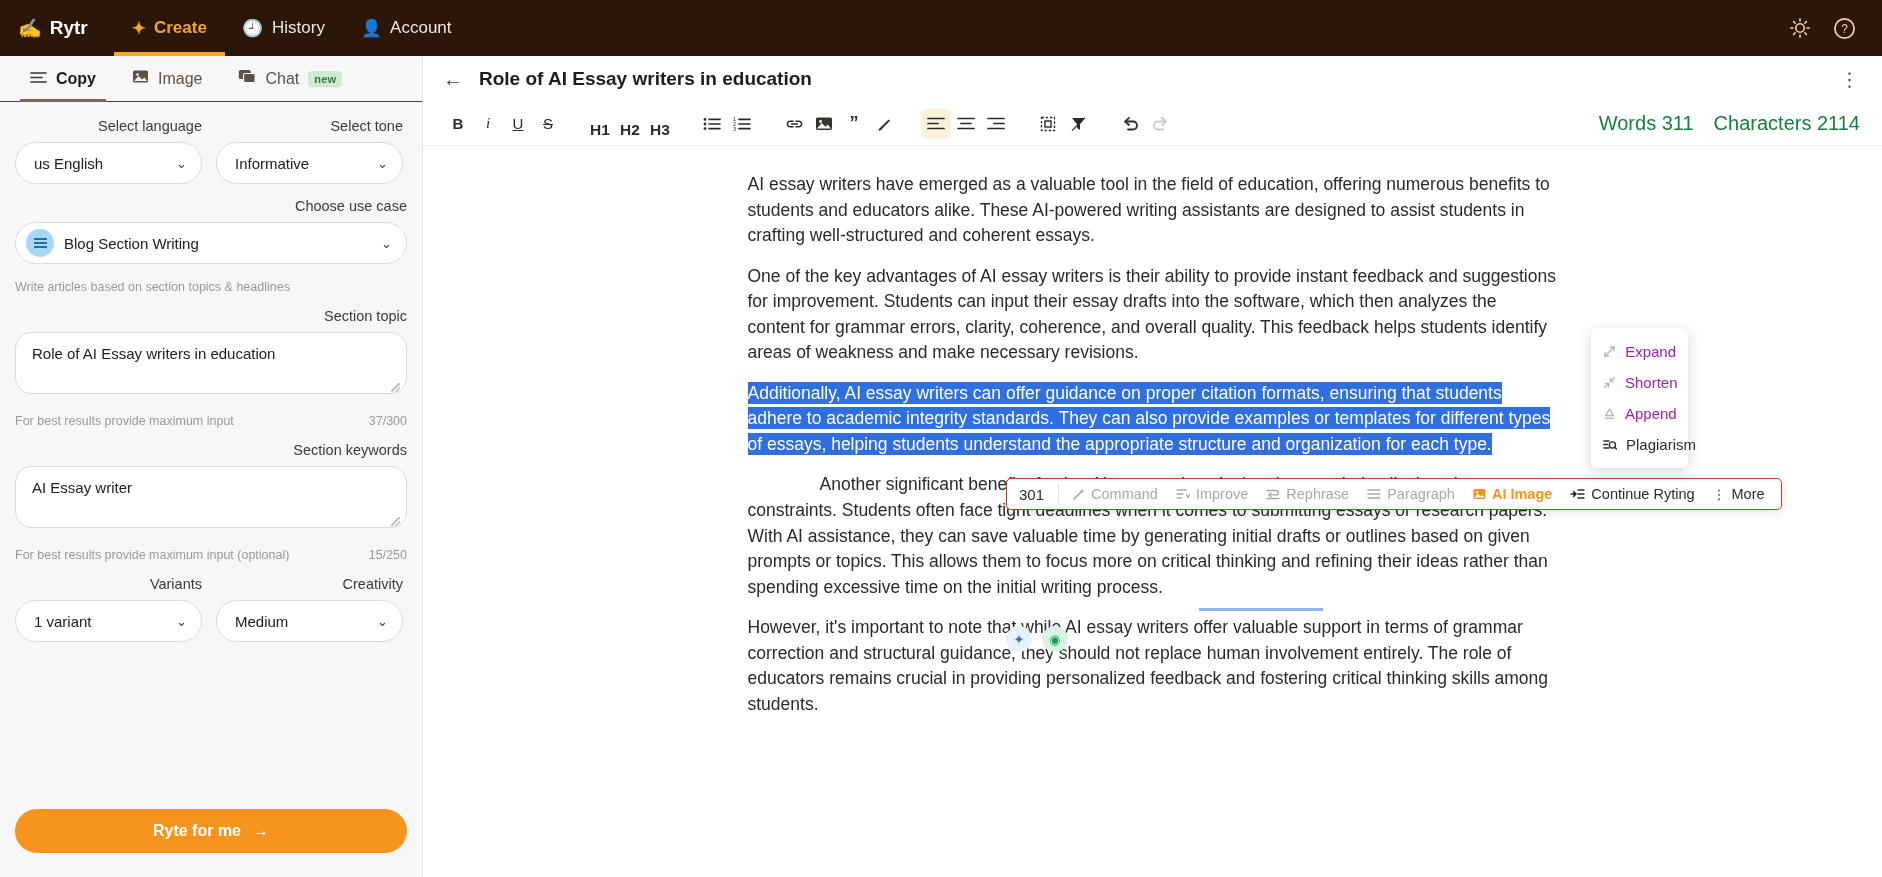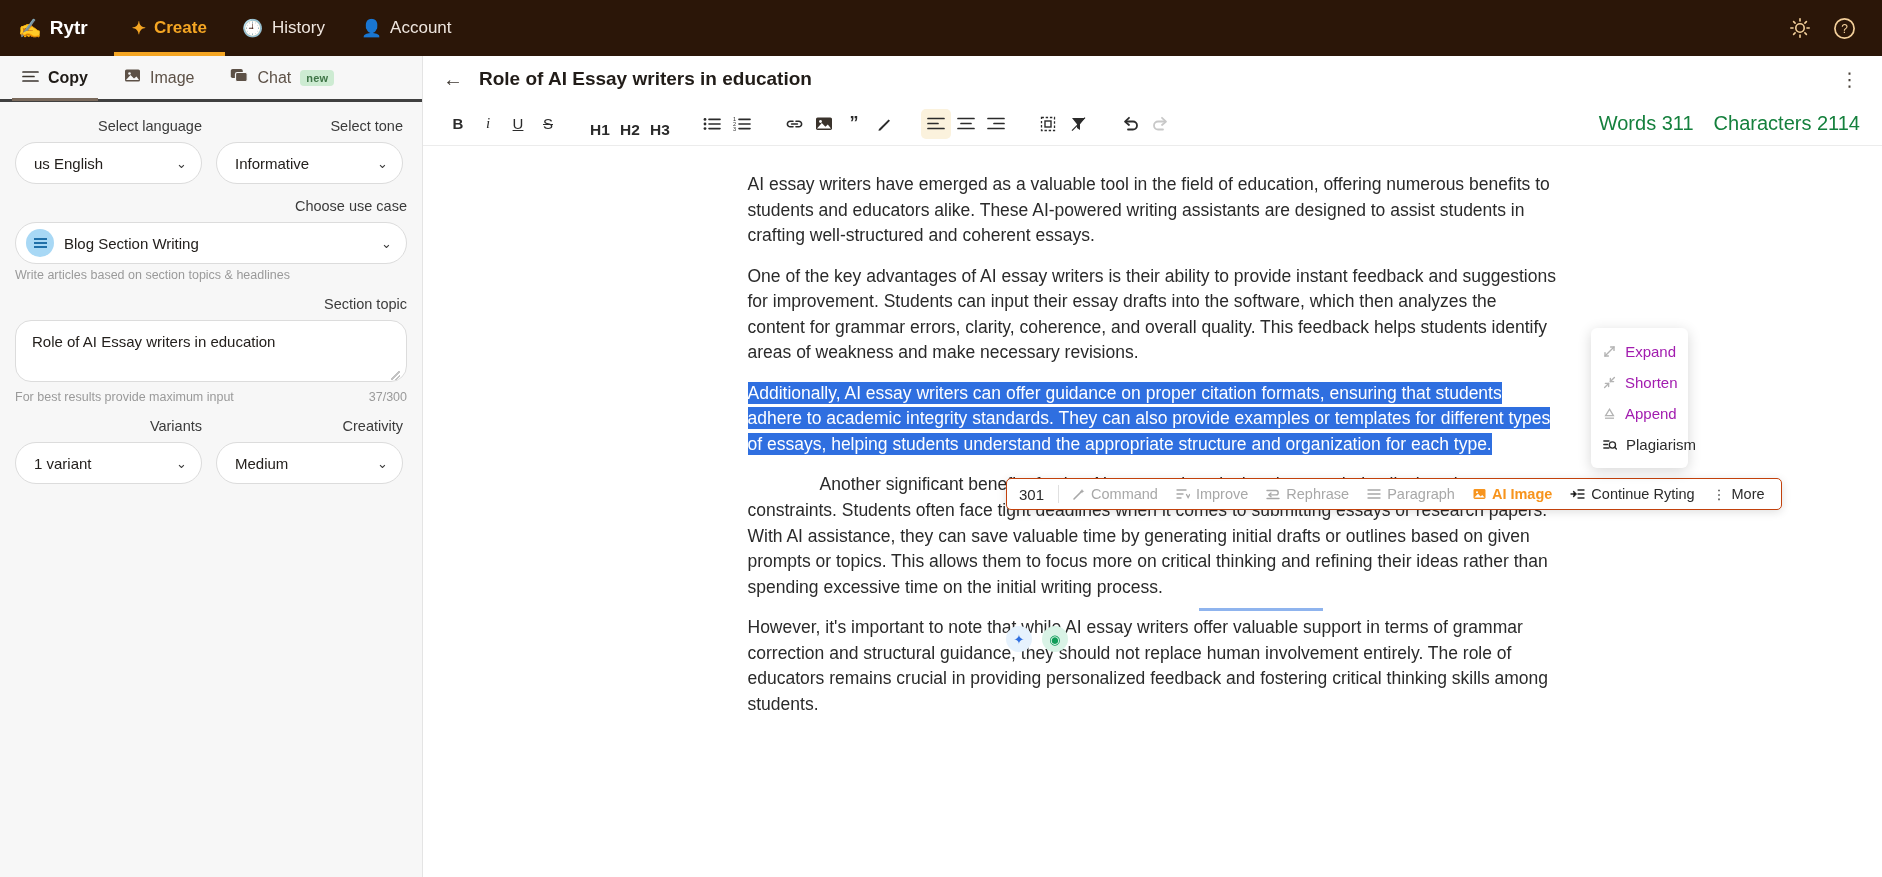--- a/index.html
+++ b/index.html
@@ -33,21 +33,21 @@
   
   .body { flex: 1; display: flex; min-height: 0; }
 
   
   .left {
     width: 423px; flex: 0 0 423px; background: #f7f7f7;
     border-right: 1px solid #e4e4e4; display: flex; flex-direction: column;
   }
   .left-tabs {
     height: 46px; display: flex; align-items: center; gap: 4px;
-    padding-left: 6px; border-bottom: 3px solid #404040; background:#f7f7f7;
+    padding-left: 14px; border-bottom: 1px solid #404040; background:#f7f7f7;
     position: relative;
   }
   .ltab {
     display: flex; align-items: center; gap: 9px; padding: 0 16px; height: 46px;
     font-size: 16px; color: #5d5147; cursor: pointer; position: relative;
   }
   .ltab.active { color: #1f1b17; font-weight: 600; }
   .ltab.active::after {
     content:""; position:absolute; left:6px; right:6px; bottom:0; height:3px; background:#7a6a5c;
   }
@@ -65,21 +65,21 @@
     display: flex; align-items: center; padding: 0 14px 0 18px; font-size: 15px; color: #24201d;
     cursor: pointer; position: relative;
   }
   .select .chev { margin-left: auto; font-size: 13px; color: #3a3a3a; }
   .usecase { padding-left: 10px; }
   .uc-icon {
     width: 28px; height: 28px; border-radius: 50%; background: #a8d8f5;
     display:flex; align-items:center; justify-content:center; margin-right: 10px; flex: 0 0 28px;
   }
   .uc-icon span { display:block; width:13px; height:2px; background:#1f6fa8; box-shadow: 0 4px 0 #1f6fa8, 0 -4px 0 #1f6fa8; }
-  .helper { font-size: 12.5px; color: #9a9a9a; margin-top: 4px; display:flex; }
+  .helper { font-size: 12.5px; color: #9a9a9a; margin-top: 16px; display:flex; }
   .helper .count { margin-left: auto; }
   .ta-wrap { position: relative; }
   textarea.ta {
     width: 100%; height: 62px; border: 1px solid #dcdcdc; border-radius: 16px; background: #fff;
     padding: 11px 16px; font-size: 15px; color: #24201d; resize: none; outline: none;
     font-family: "Liberation Sans", sans-serif; line-height: 1.3;
   }
   .ta-grip { position:absolute; right:7px; bottom:6px; width:9px; height:9px;
     background: linear-gradient(135deg, transparent 42%, #c3c3c3 42%, #c3c3c3 56%, transparent 56%),
                 linear-gradient(135deg, transparent 68%, #c3c3c3 68%, #c3c3c3 82%, transparent 82%);
@@ -281,39 +281,56 @@
           <div class="ta-wrap">
             <textarea class="ta" placeholder="Section topic" style="">Role of AI Essay writers in education</textarea>
             <span class="ta-grip"></span>
           </div>
           <div class="helper">
             <span>For best results provide maximum input</span>
             <span class="count">37/300</span>
           </div>
         </div>
 
+        <div class="field">
+          <label class="flabel">Section keywords</label>
+          <div class="ta-wrap">
+            <textarea class="ta" placeholder="Section keywords" style="">AI Essay writer</textarea>
+            <span class="ta-grip"></span>
+          </div>
+          <div class="helper">
+            <span>For best results provide maximum input (optional)</span>
+            <span class="count">15/250</span>
+          </div>
+        </div>
 
         <div class="row2">
           <div class="field half">
             <label class="flabel">Variants</label>
             <div class="select">
               <span>1 variant</span>
               <span class="chev">⌄</span>
             </div>
           </div>
           <div class="field half">
             <label class="flabel">Creativity</label>
             <div class="select">
               <span>Medium</span>
               <span class="chev">⌄</span>
             </div>
           </div>
         </div>
       </div>
 
+      <div style="padding-bottom:24px;">
+        <button class="ryte-btn">
+          <span>Ryte for me</span>
+          <span>→</span>
+        </button>
+      </div>
     </div>
 
     <div class="right">
 
       <div class="doc-head">
         <span class="back-arrow">←</span>
         <span class="doc-title">Role of AI Essay writers in education</span>
         <span class="kebab">⋮</span>
       </div>
 

